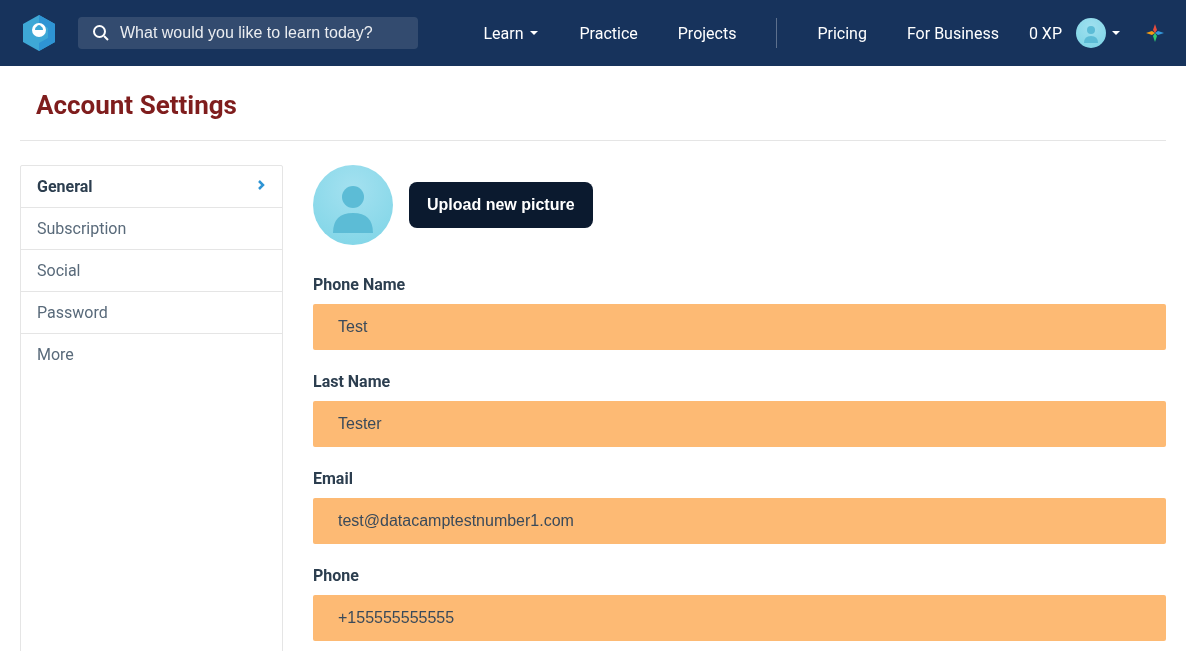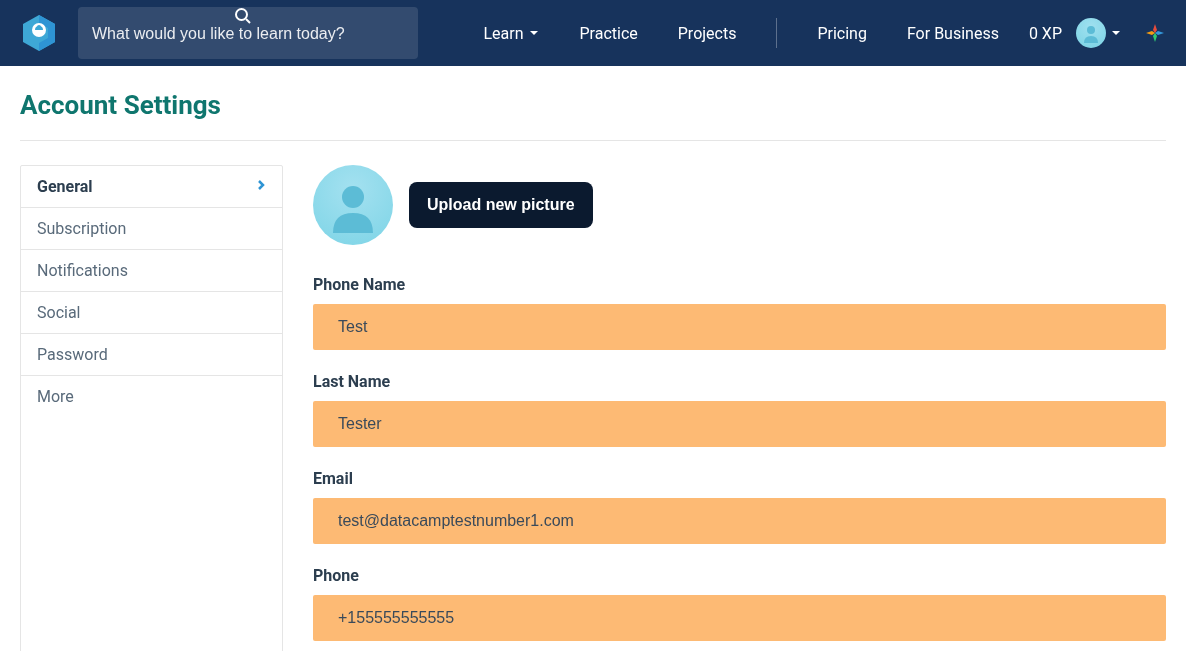--- a/index.html
+++ b/index.html
@@ -25,26 +25,25 @@
       width: 38px;
       height: 38px;
       display: flex;
       align-items: center;
       justify-content: center;
       margin-right: 20px;
     }
     .search-box {
       background: rgba(255,255,255,0.12);
       border-radius: 4px;
-      height: 52px;
+      height: 32px;
       width: 340px;
       display: flex;
       align-items: center;
       padding: 0 14px;
-      flex-direction: column;
     }
     .search-icon {
       color: #ffffff;
       margin-right: 10px;
       display: flex;
       align-items: center;
     }
     .search-input {
       background: transparent;
       border: none;
@@ -106,24 +105,25 @@
     .widget-icon {
       width: 22px;
       height: 22px;
       margin-left: 8px;
       cursor: pointer;
     }
     .content {
       padding: 24px 20px;
     }
     .page-title {
-      color: #0f766e;
+      color: #7f1d1d;
       font-size: 26px;
       font-weight: 700;
       margin-bottom: 20px;
+      margin-left: 16px;
     }
     .divider {
       border: none;
       border-top: 1px solid #e5e5e5;
       margin-bottom: 24px;
     }
     .layout {
       display: flex;
       gap: 30px;
     }
@@ -284,23 +284,20 @@
         <span class="chevron">
           <svg width="10" height="14" viewBox="0 0 10 14" fill="none" stroke="#2e94d4" stroke-width="2.5">
             <path d="M3 3 L7 7 L3 11"></path>
           </svg>
         </span>
       </div>
       <div class="sidebar-item">
         <span>Subscription</span>
       </div>
       <div class="sidebar-item">
-        <span>Notifications</span>
-      </div>
-      <div class="sidebar-item">
         <span>Social</span>
       </div>
       <div class="sidebar-item">
         <span>Password</span>
       </div>
       <div class="sidebar-item">
         <span>More</span>
       </div>
     </div>
 

